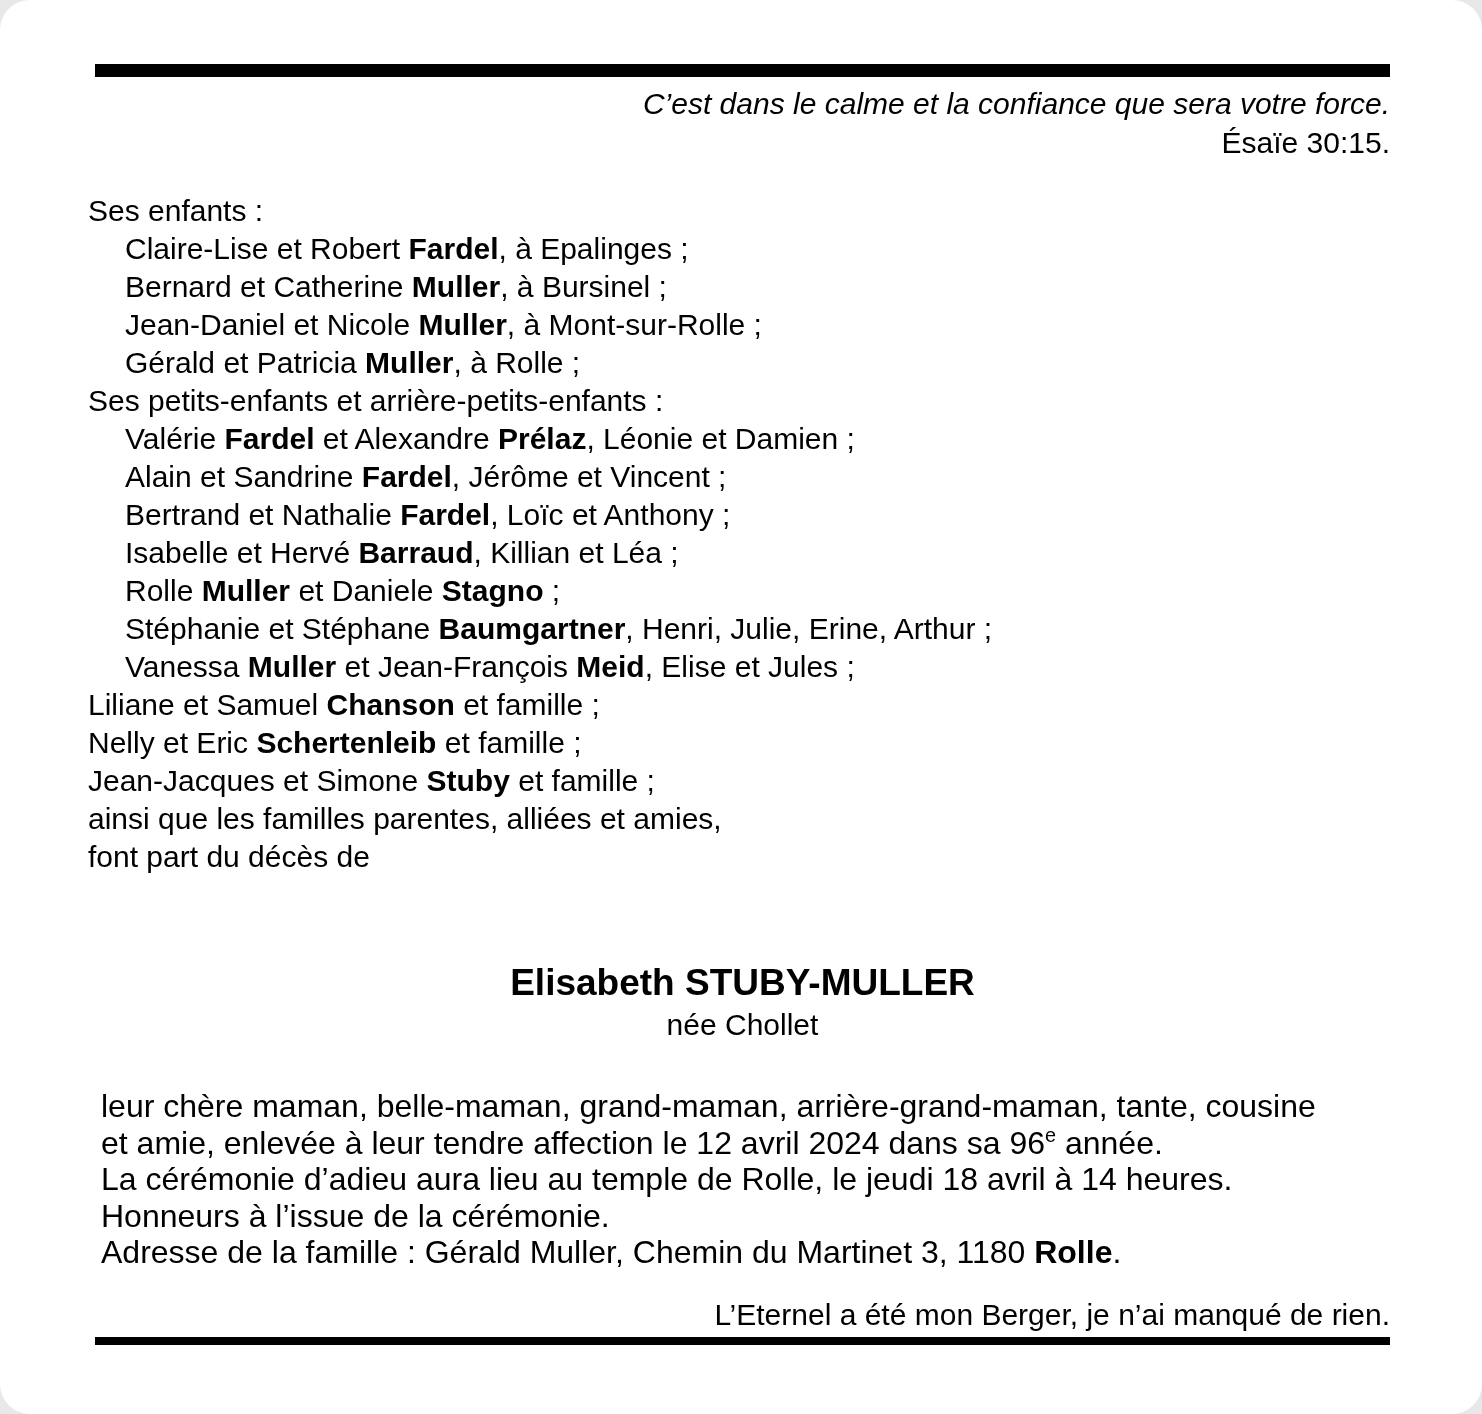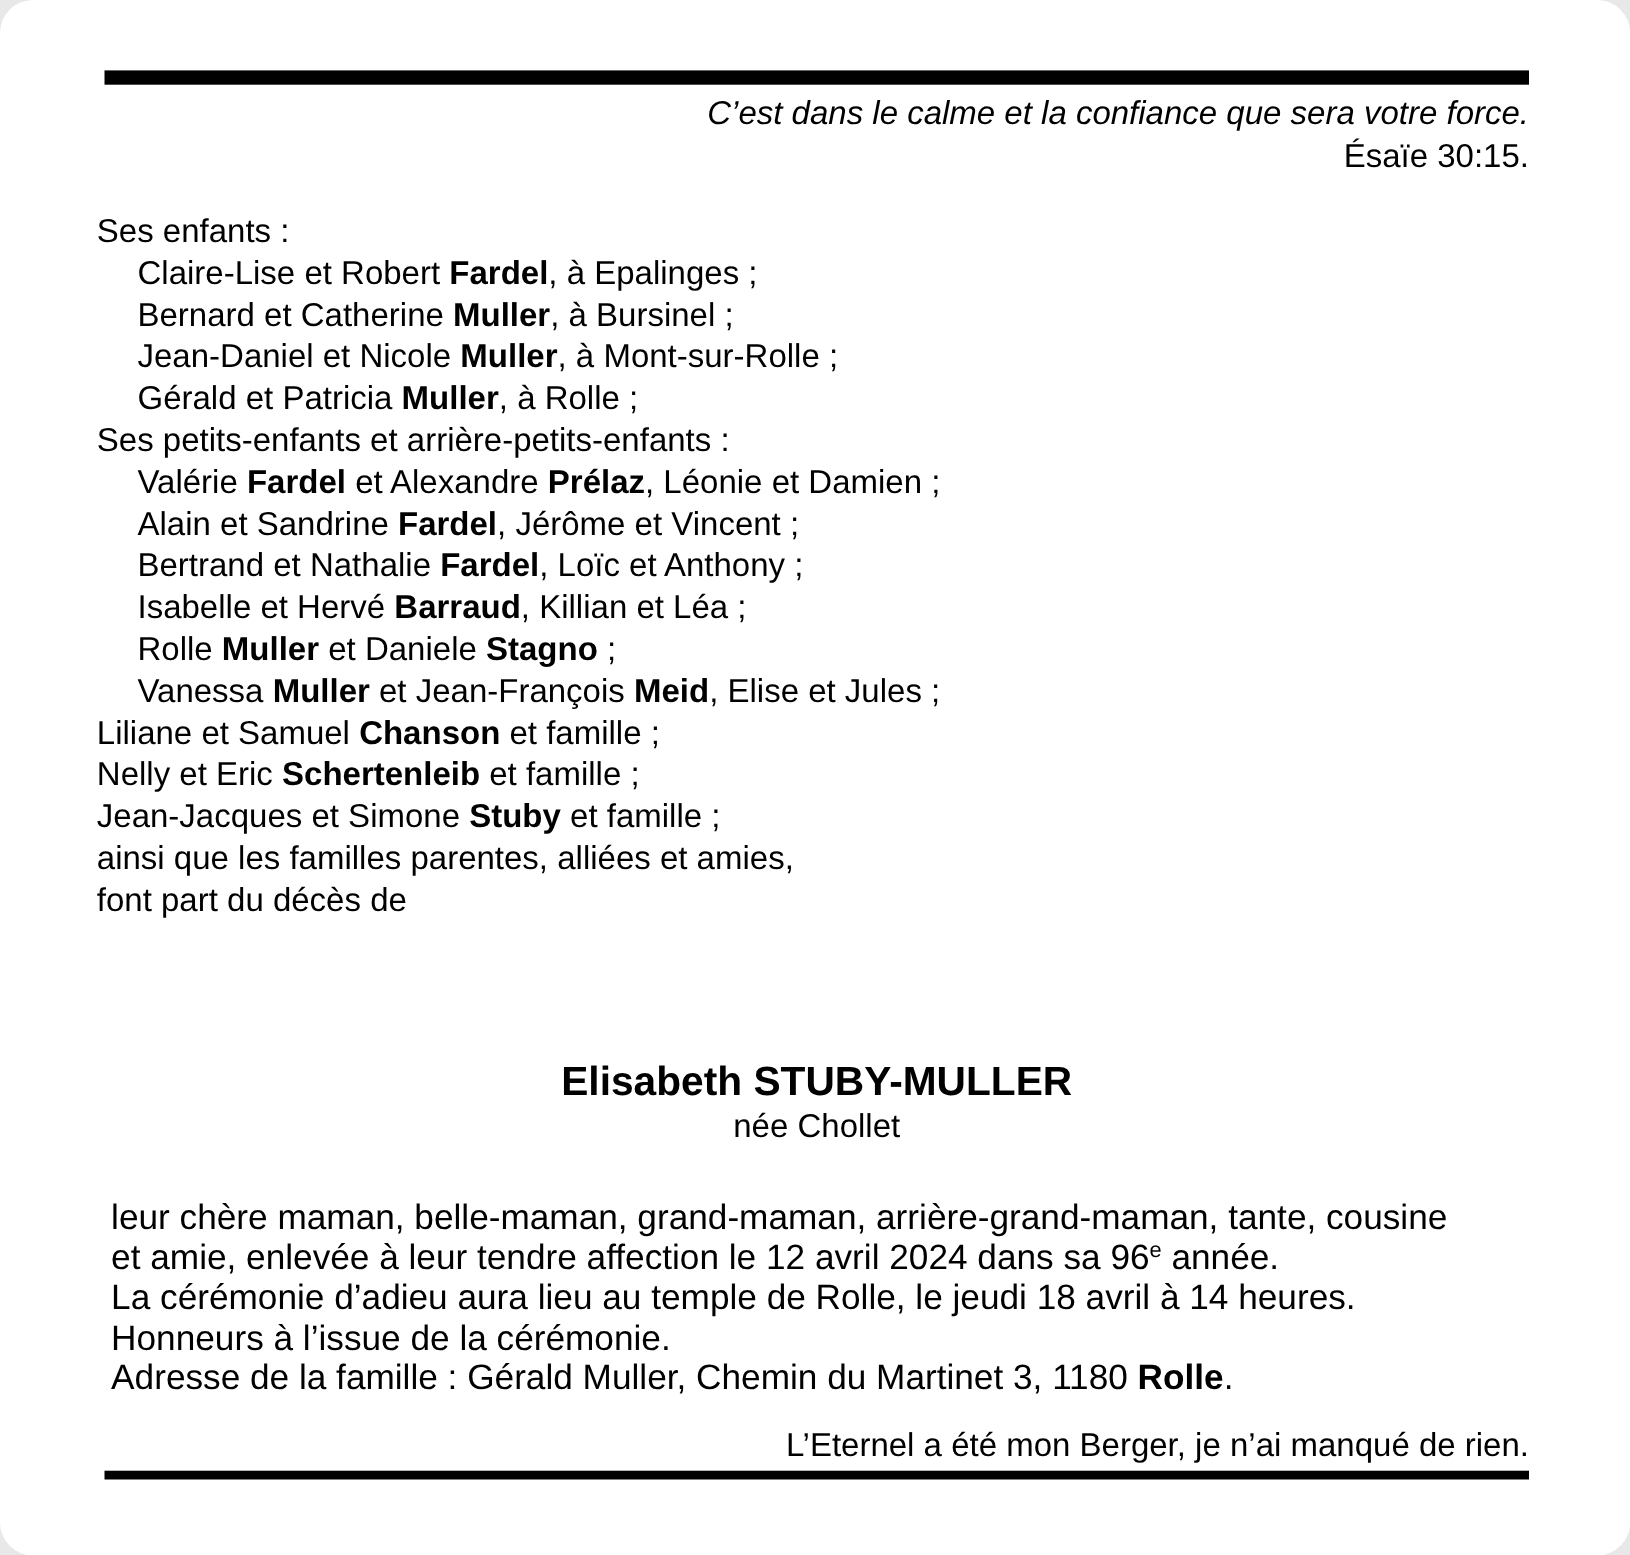--- a/index.html
+++ b/index.html
@@ -105,20 +105,21 @@
       <div class="text-line indent"><span>Claire-Lise et Robert </span><span class="bold">Fardel</span><span>, à Epalinges ;</span></div>
       <div class="text-line indent"><span>Bernard et Catherine </span><span class="bold">Muller</span><span>, à Bursinel ;</span></div>
       <div class="text-line indent"><span>Jean-Daniel et Nicole </span><span class="bold">Muller</span><span>, à Mont-sur-Rolle ;</span></div>
       <div class="text-line indent"><span>Gérald et Patricia </span><span class="bold">Muller</span><span>, à Rolle ;</span></div>
       <div class="text-line"><span>Ses petits-enfants et arrière-petits-enfants :</span></div>
       <div class="text-line indent"><span>Valérie </span><span class="bold">Fardel</span><span> et Alexandre </span><span class="bold">Prélaz</span><span>, Léonie et Damien ;</span></div>
       <div class="text-line indent"><span>Alain et Sandrine </span><span class="bold">Fardel</span><span>, Jérôme et Vincent ;</span></div>
       <div class="text-line indent"><span>Bertrand et Nathalie </span><span class="bold">Fardel</span><span>, Loïc et Anthony ;</span></div>
       <div class="text-line indent"><span>Isabelle et Hervé </span><span class="bold">Barraud</span><span>, Killian et Léa ;</span></div>
       <div class="text-line indent"><span>Rolle </span><span class="bold">Muller</span><span> et Daniele </span><span class="bold">Stagno</span><span> ;</span></div>
+      <div class="text-line indent"><span>Stéphanie et Stéphane </span><span class="bold">Baumgartner</span><span>, Henri, Julie, Erine, Arthur ;</span></div>
       <div class="text-line indent"><span>Vanessa </span><span class="bold">Muller</span><span> et Jean-François </span><span class="bold">Meid</span><span>, Elise et Jules ;</span></div>
       <div class="text-line"><span>Liliane et Samuel </span><span class="bold">Chanson</span><span> et famille ;</span></div>
       <div class="text-line"><span>Nelly et Eric </span><span class="bold">Schertenleib</span><span> et famille ;</span></div>
       <div class="text-line"><span>Jean-Jacques et Simone </span><span class="bold">Stuby</span><span> et famille ;</span></div>
       <div class="text-line"><span>ainsi que les familles parentes, alliées et amies,</span></div>
       <div class="text-line"><span>font part du décès de</span></div>
     </div>
 
   <div class="name-block">
     <div class="deceased-name">Elisabeth STUBY-MULLER</div>

